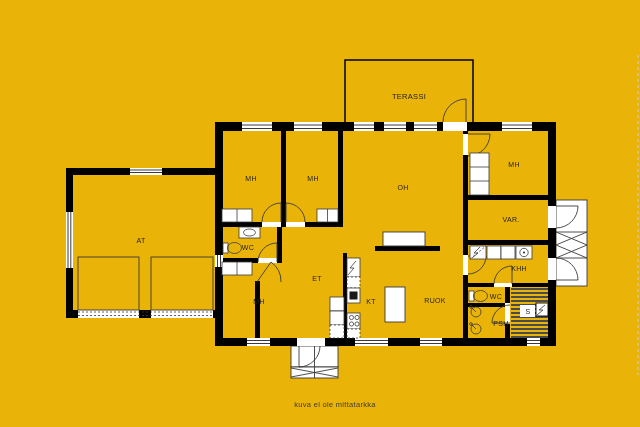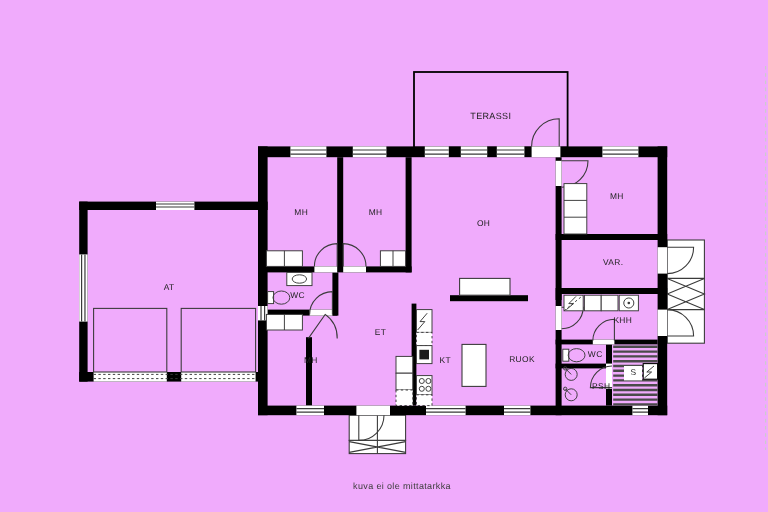--- a/index.html
+++ b/index.html
@@ -1,16 +1,16 @@
 <!DOCTYPE html>
 <html><head>
 <meta charset="utf-8">
 <style>
   html,body{margin:0;padding:0;background:#ffffff;}
-  .canvas{position:relative;width:640px;height:427px;background:#f0abfc;overflow:hidden;
+  .canvas{position:relative;width:640px;height:427px;background:#eab308;overflow:hidden;
           font-family:"Liberation Sans",sans-serif;}
   .canvas svg{position:absolute;left:0;top:0;}
   .lbl{position:absolute;transform:translate(-50%,-50%);font-size:7px;line-height:1;
        color:#222;letter-spacing:.3px;white-space:nowrap;}
   .lbl-lg{font-size:7.5px;}
   .lbl-note{color:#3c3c3c;}
 </style>
 </head>
 <body>
 

